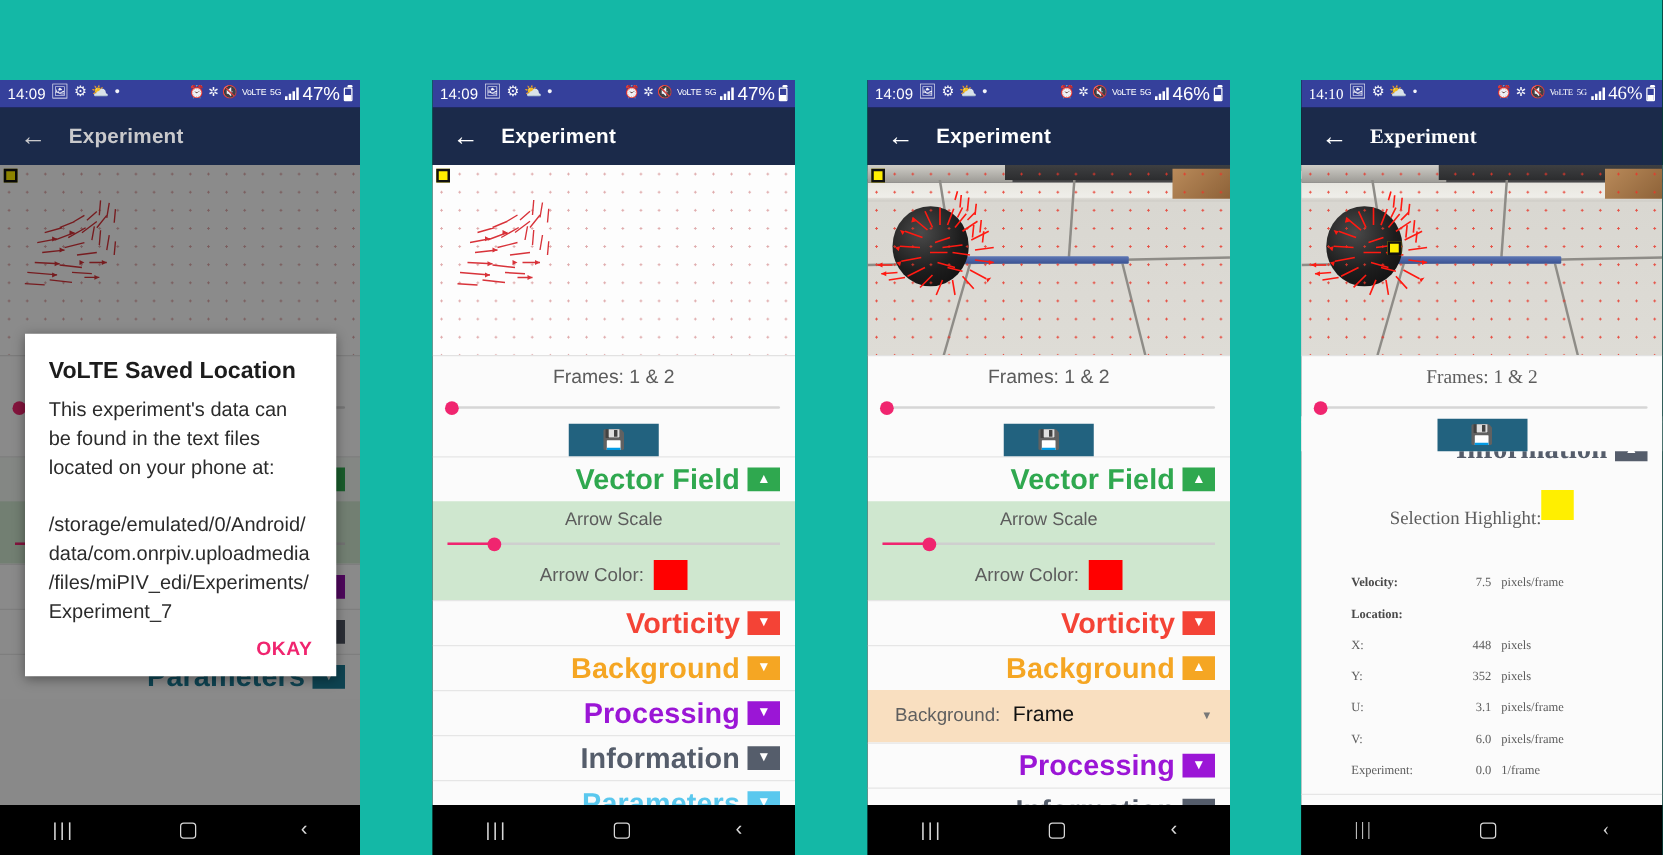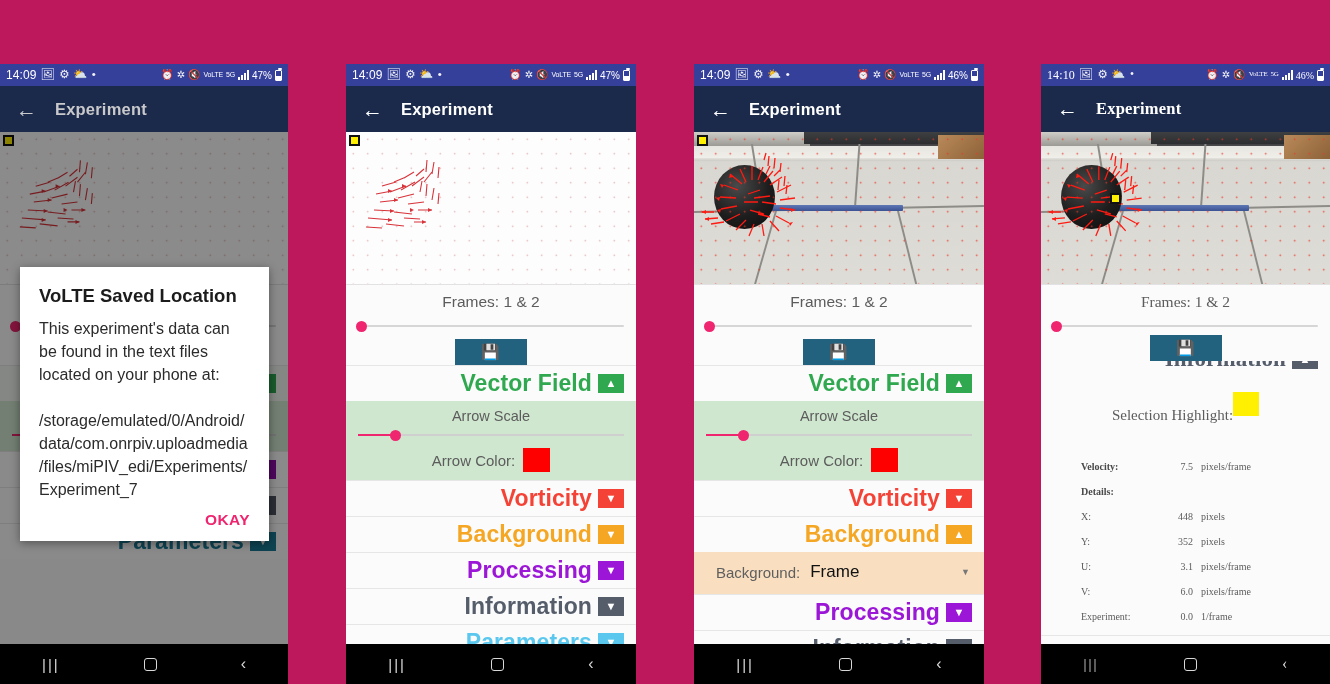--- a/index.html
+++ b/index.html
@@ -2,21 +2,21 @@
 <html><head>
 <meta charset="utf-8">
 <style>
   * { box-sizing: border-box; margin: 0; padding: 0; }
   html, body {
     width: 1330px; height: 684px;
     background: #000;
     font-family: "Liberation Sans", sans-serif;
     overflow: hidden;
   }
-  .stage { position: relative; width: 1330px; height: 684px; background:#be185d; }
+  .stage { position: relative; width: 1330px; height: 684px; background:#14b8a6; }
 
   .phone {
     position: absolute;
     top: 64px;
     width: 290px;
     height: 620px;
     background: #000;
     overflow: hidden;
     display: flex;
     flex-direction: column;
@@ -38,21 +38,21 @@
     font-size: 11.5px;
     flex: 0 0 22px;
     position: relative;
   }
   .sb-left { display:flex; align-items:center; gap:4px; }
   .sb-time { font-size: 12px; letter-spacing: .1px; }
   .sb-spacer { flex: 1 1 auto; }
   .sb-right { display:flex; align-items:center; gap:3px; font-size:10px; }
   .sb-icn { display:inline-block; opacity:.95; line-height:1; }
   .sb-tiny { font-size: 7px; line-height: 1.05; text-align:center; letter-spacing:-0.2px;}
-  .sb-pct { font-size: 10px; }
+  .sb-pct { font-size: 15px; }
   .batt {
     display:inline-block; width:7px; height:11px; border:1px solid #fff;
     border-radius:1px; position:relative; background:linear-gradient(to top,#fff 45%,transparent 45%);
   }
   .batt:before{content:"";position:absolute;top:-3px;left:1.5px;width:4px;height:2px;background:#fff;border-radius:1px;}
   .sig { display:inline-block; width:11px; height:10px; position:relative;}
   .sig i{position:absolute;bottom:0;width:2px;background:#fff;}
   .sig i:nth-child(1){left:0;height:3px;}
   .sig i:nth-child(2){left:3px;height:5px;}
   .sig i:nth-child(3){left:6px;height:7.5px;}
@@ -695,21 +695,21 @@
           <span class="sel-lab">Selection Highlight:</span>
           <span class="sel-swatch"></span>
         </div>
         <div class="info-table">
           <div class="ir">
             <span class="k b">Velocity:</span>
             <span class="v">7.5</span>
             <span class="u">pixels/frame</span>
           </div>
           <div class="ir">
-            <span class="k b">Details:</span>
+            <span class="k b">Location:</span>
           </div>
           <div class="ir">
             <span class="k">X:</span>
             <span class="v">448</span>
             <span class="u">pixels</span>
           </div>
           <div class="ir">
             <span class="k">Y:</span>
             <span class="v">352</span>
             <span class="u">pixels</span>

